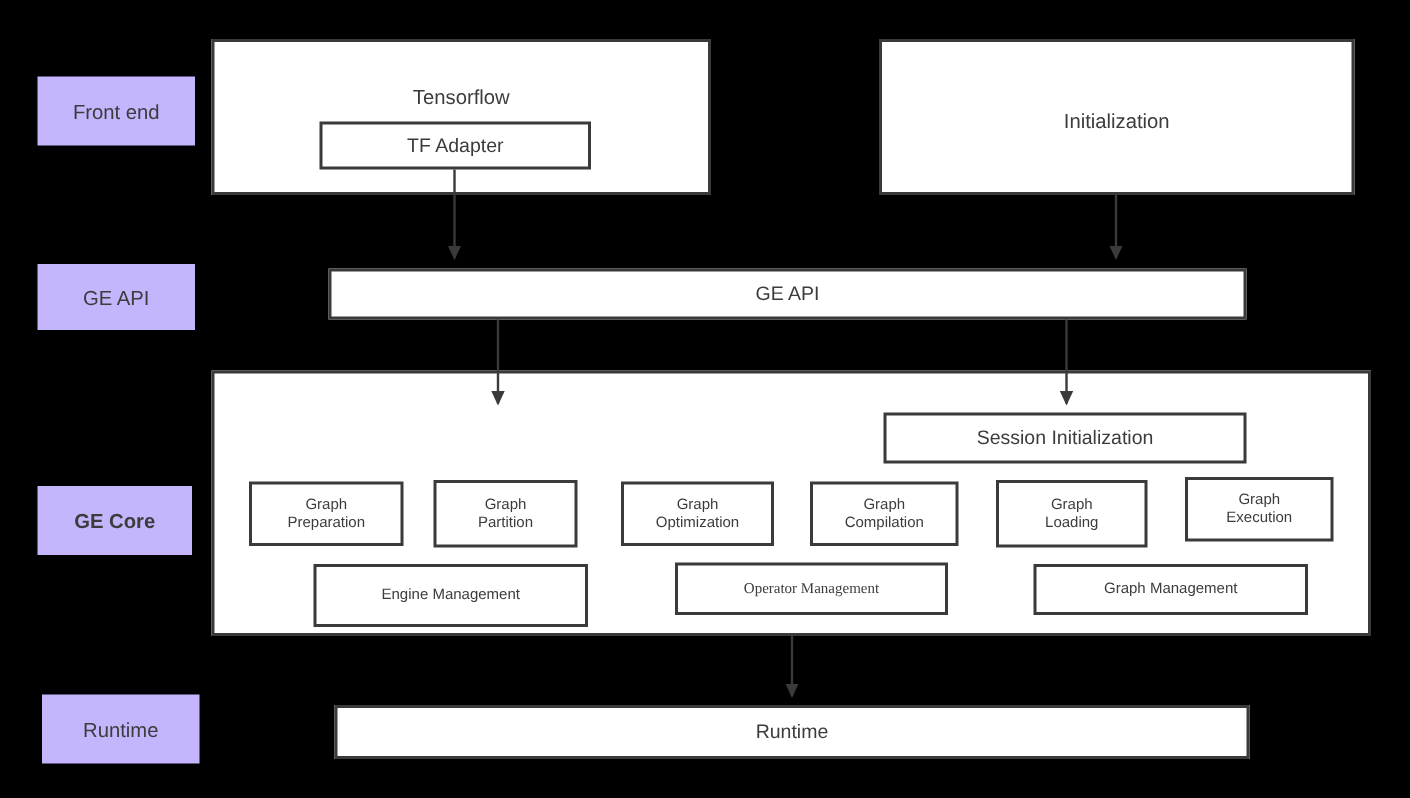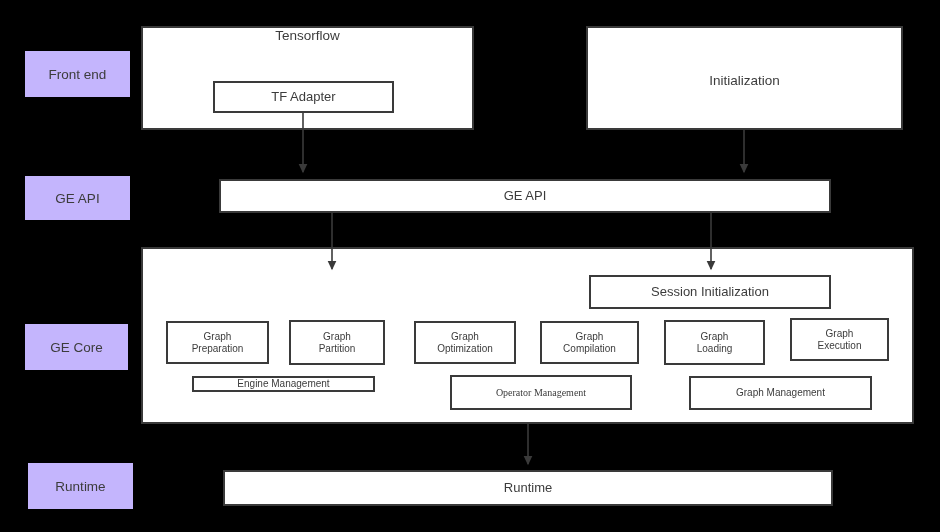--- a/index.html
+++ b/index.html
@@ -41,20 +41,21 @@
     justify-content: center;
     text-align: center;
     color: #3c3c3c;
   }
   .lane-label {
     font-size: 13.5px;
   }
   .frontend-box {
     font-size: 13.5px;
     align-items: flex-start;
+    padding-top: 29px;
   }
   .frontend-box.me {
     padding-top: 45px;
   }
   .mid-box { font-size: 13px; }
   .small-box { font-size: 10px; }
   .core-container {
     position: absolute;
     background: #ffffff;
     border: 2px solid #3a3a3a;
@@ -72,21 +73,21 @@
 </style>
 </head>
 <body>
 
 <div id="stage">
 
   <div class="plain lane-label" style="left:25px; top:51px; width:105px; height:46px;">Front end</div>
 
   <div class="plain lane-label" style="left:25px; top:176px; width:105px; height:44px;">GE API</div>
 
-  <div class="plain lane-label" style="left:25px; top:324px; width:103px; height:46px;">GE Core</div>
+  <div class="plain lane-label" style="left:25px; top:324px; width:103px; height:46px;font-weight:bold;">GE Core</div>
 
   <div class="plain lane-label" style="left:28px; top:463px; width:105px; height:46px;">Runtime</div>
 
   <div class="box frontend-box" style="left:141px; top:26px; width:333px; height:104px;">Tensorflow</div>
 
   <div class="box mid-box" style="left:213px; top:81px; width:181px; height:32px;">TF Adapter</div>
 
   <div class="box frontend-box me" style="left:586px; top:26px; width:317px; height:104px;">Initialization</div>
 
   <div class="box mid-box" style="left:219px; top:179px; width:612px; height:34px;">GE API</div>
@@ -107,21 +108,21 @@
 
   <div class="box small-box two-line" style="left:540px; top:321px; width:99px; height:43px;">Graph
 Compilation</div>
 
   <div class="box small-box two-line" style="left:664px; top:320px; width:101px; height:45px;">Graph
 Loading</div>
 
   <div class="box small-box two-line" style="left:790px; top:318px; width:99px; height:43px;">Graph
 Execution</div>
 
-  <div class="box small-box" style="left:192px; top:376px; width:183px; height:16px;">Engine Management</div>
+  <div class="box small-box" style="left:209px; top:376px; width:183px; height:42px;">Engine Management</div>
 
   <div class="box small-box" style="left:450px; top:375px; width:182px; height:35px;font-family:Liberation Serif, serif;">Operator Management</div>
 
   <div class="box small-box" style="left:689px; top:376px; width:183px; height:34px;">Graph Management</div>
 
   <div class="box mid-box" style="left:223px; top:470px; width:610px; height:36px;">Runtime</div>
 
   <svg class="arrows" viewBox="0 0 940 532">
     <defs>
       <marker id="arrowhead" markerWidth="8" markerHeight="8" refX="5.2" refY="3" orient="auto" markerUnits="strokeWidth">

